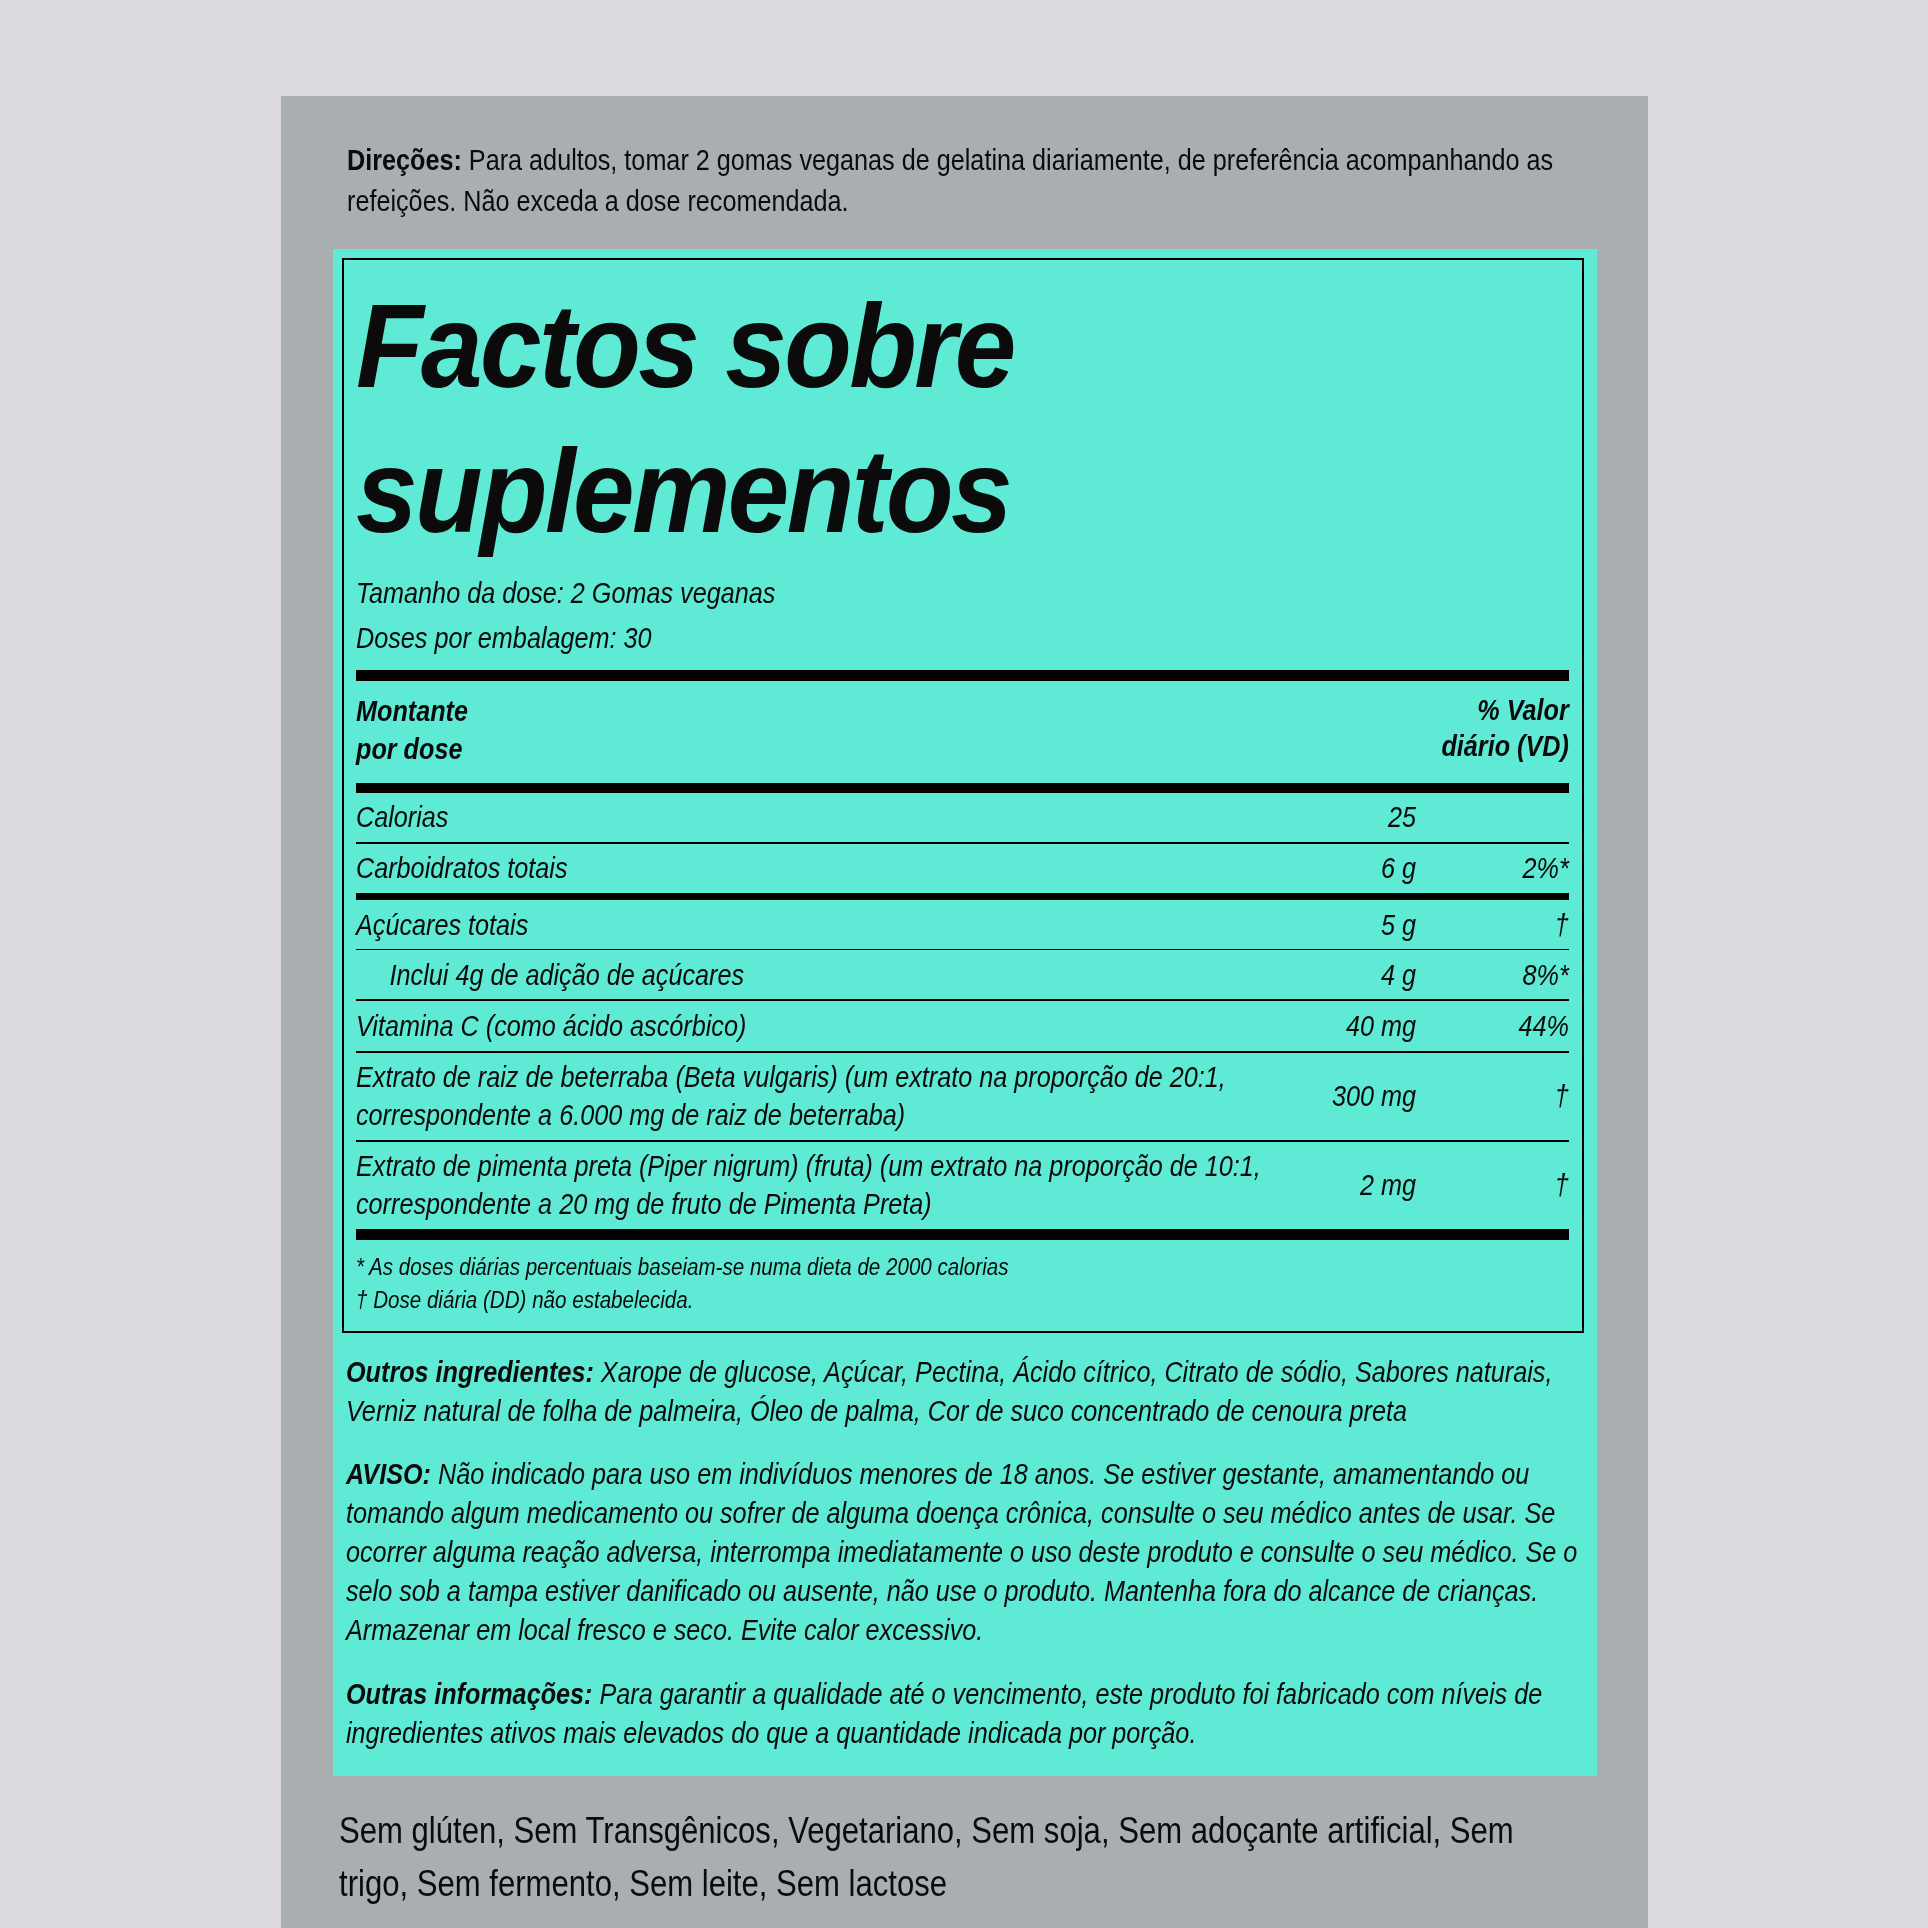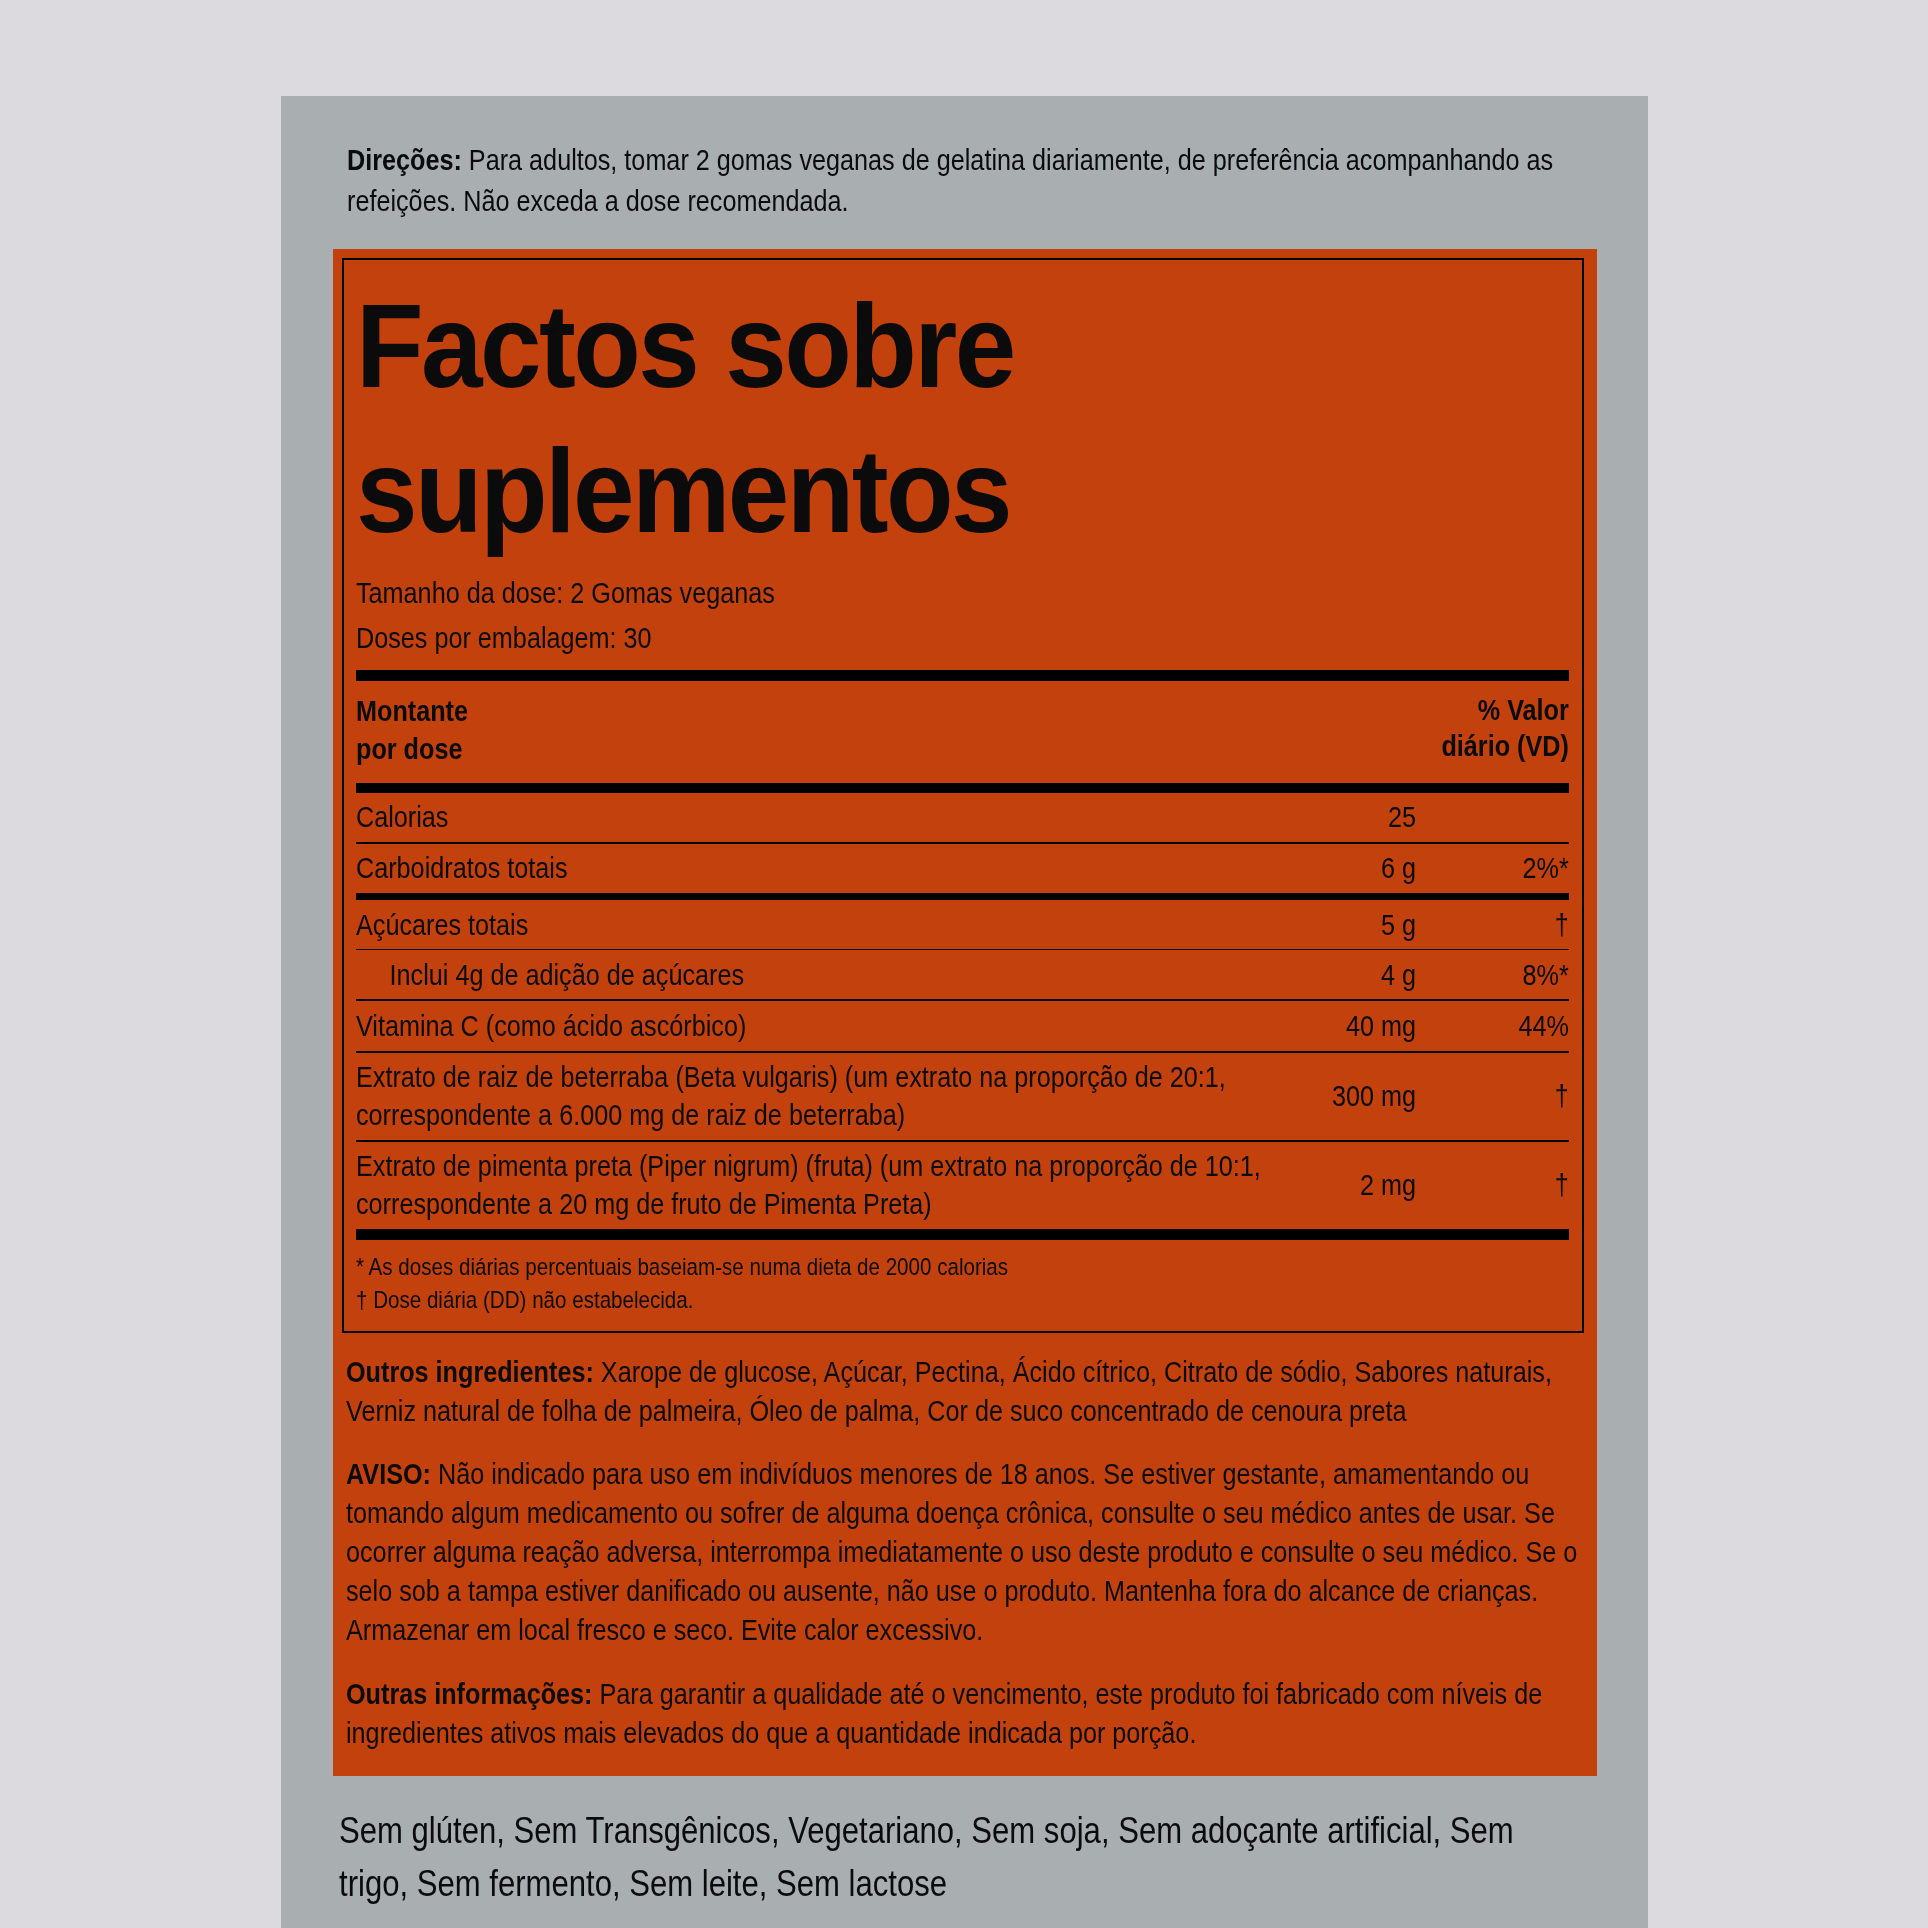--- a/index.html
+++ b/index.html
@@ -22,23 +22,24 @@
   .cond{transform:scaleX(0.84);transform-origin:0 0;width:119.05%;}
   .directions{
     margin:0 0 0 66px;
     font-size:30px;line-height:41px;
     width:1452px; 
   }
   .directions b{font-weight:bold;}
   .white-panel{
     margin:28px 0 0 52px;
     width:1264px;
-    background:#c2410c;
+    background:#5eead4;
     box-sizing:border-box;
     padding:9.4px 13px 24.5px 8.5px;
+    font-style:italic;
   }
   .facts-box{
     border:2.8px solid #000;
     box-sizing:border-box;
     width:1242px;
     padding:13px 13px 15px 12.2px;
     overflow:hidden;
   }
   .facts-title{
     margin:0;

